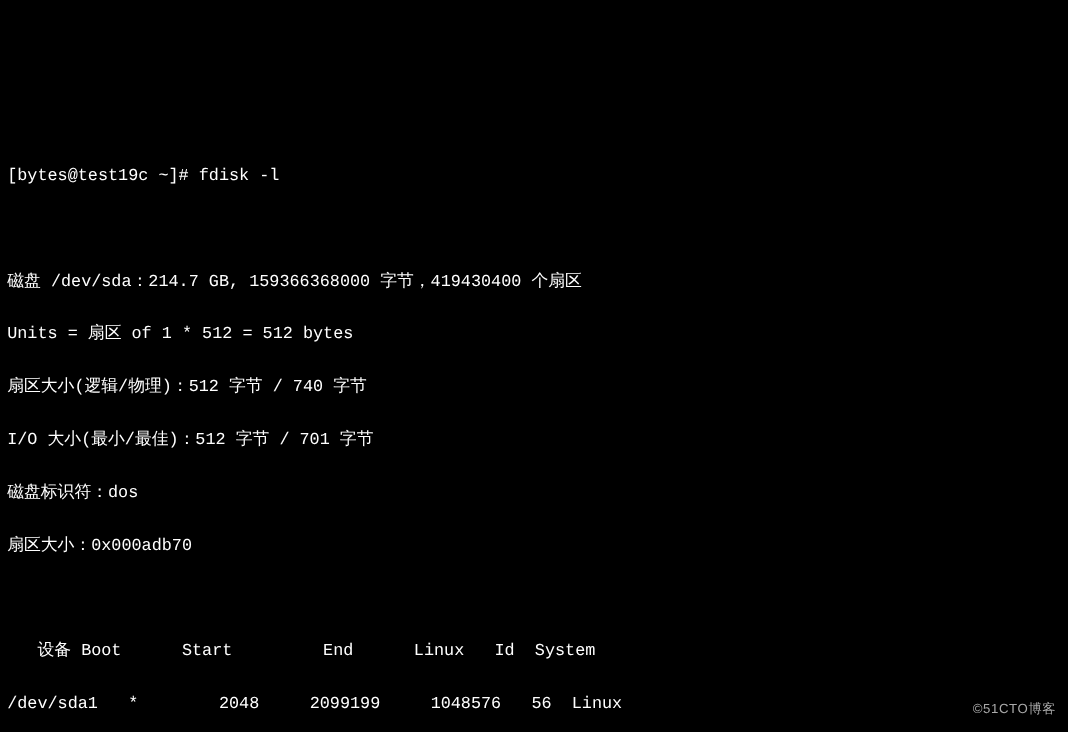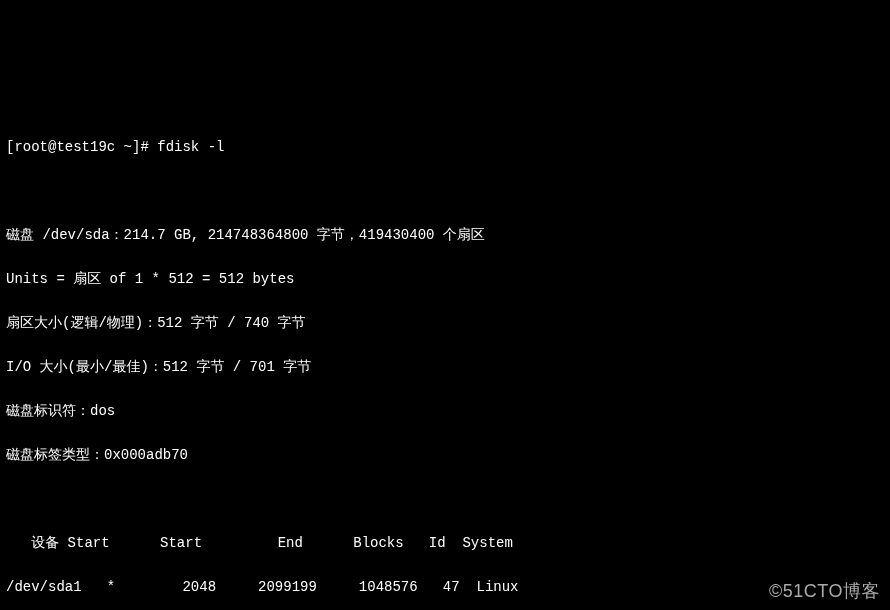--- a/index.html
+++ b/index.html
@@ -16,52 +16,52 @@
     overflow: hidden;
   }
   .term {
     padding: 4px 6px;
   }
   .watermark {
     position: absolute;
     right: 10px;
     bottom: 8px;
     color: #aaa;
-    font-size: 18px;
+    font-size: 11px;
     font-family: sans-serif;
     letter-spacing: 0.5px;
   }
 </style>
 </head>
 <body>
 
 
 
 <div class="term">
-<span>[root@test19c ~]# fdisk -l</span>
+<span>[bytes@test19c ~]# fdisk -l</span>
 
 <span></span>
 
-<span>磁盘 /dev/sda：214.7 GB, 214748364800 字节，419430400 个扇区</span>
+<span>磁盘 /dev/sda：214.7 GB, 159366368000 字节，419430400 个扇区</span>
 
 <span>Units = 扇区 of 1 * 512 = 512 bytes</span>
 
 <span>扇区大小(逻辑/物理)：512 字节 / 740 字节</span>
 
 <span>I/O 大小(最小/最佳)：512 字节 / 701 字节</span>
 
 <span>磁盘标识符：dos</span>
 
-<span>磁盘标签类型：0x000adb70</span>
+<span>扇区大小：0x000adb70</span>
 
 <span></span>
 
-<span>   设备 Start      Start         End      Blocks   Id  System</span>
+<span>   设备 Boot      Start         End      Linux   Id  System</span>
 
-<span>/dev/sda1   *        2048     2099199     1048576   47  Linux</span>
+<span>/dev/sda1   *        2048     2099199     1048576   56  Linux</span>
 
 
 
 <span></span>
 
 
 
 
 
 

